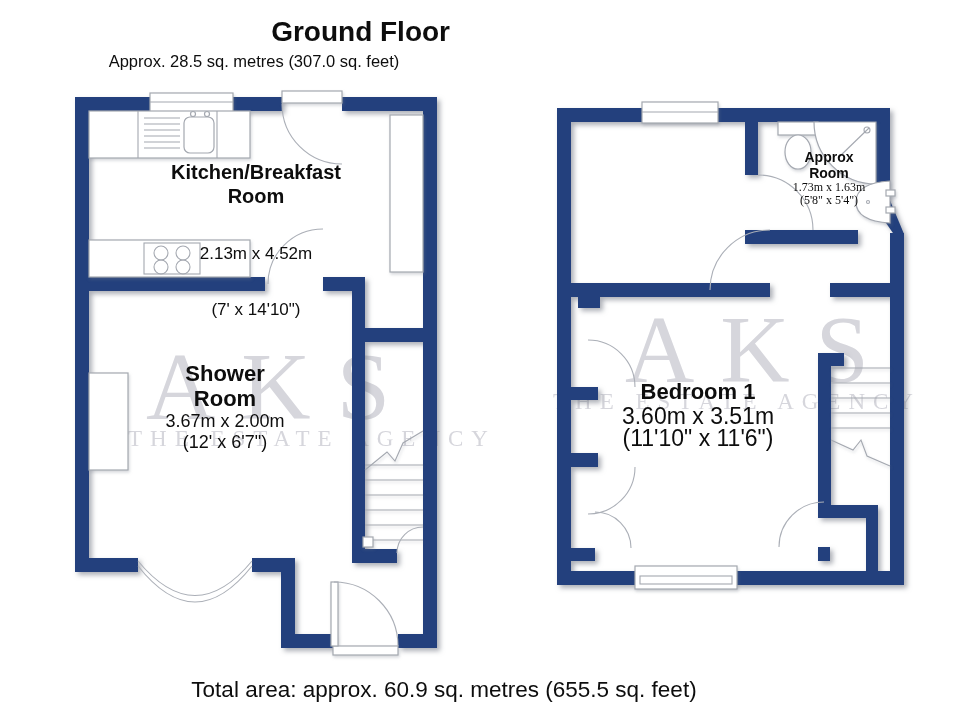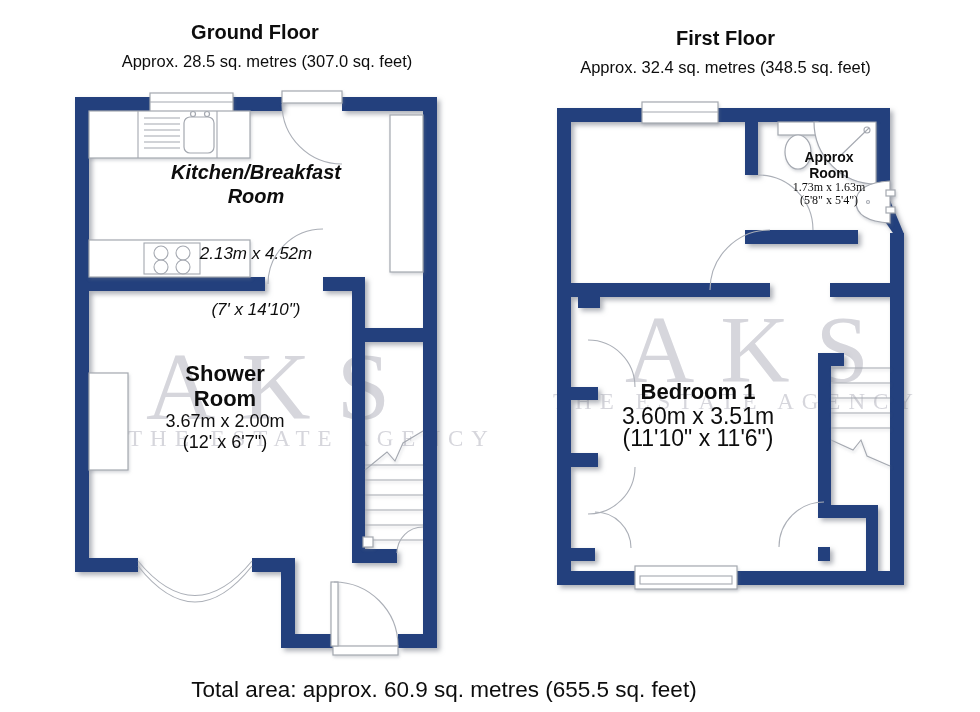--- a/index.html
+++ b/index.html
@@ -5,21 +5,21 @@
   html,body{margin:0;padding:0;background:#ffffff;}
   body{width:980px;height:712px;position:relative;overflow:hidden;
        font-family:"Liberation Sans",sans-serif;color:#0d0d0d;}
   .page{position:absolute;inset:0;}
   .wm{position:absolute;color:#d6d6dc;font-family:"Liberation Serif",serif;
       text-align:right;z-index:0;user-select:none;}
   .wm .aks{font-size:96px;line-height:74px;letter-spacing:26px;text-indent:26px;font-weight:normal;}
   .wm .agy{font-size:23px;line-height:30px;letter-spacing:8px;text-indent:8px;white-space:nowrap;}
   svg.plan{position:absolute;z-index:1;overflow:visible;}
   .label{position:absolute;text-align:center;z-index:2;}
-  .t-title{font-size:20px;font-weight:bold;line-height:32px;}
+  .t-title{font-size:28px;font-weight:bold;line-height:32px;text-align:right;}
   .t-sub{font-size:16.5px;line-height:20px;}
   .nm{font-weight:bold;}
   .lbl-kitchen .nm{font-size:20px;line-height:24px;}
   .lbl-kitchen .dm{font-size:17px;line-height:20px;margin-top:36px;}
   .lbl-living .nm{font-size:22px;line-height:25px;}
   .lbl-living .dm{font-size:18px;line-height:21px;}
   .lbl-bed2 .nm{font-size:20px;line-height:23px;}
   .lbl-bed2 .dm{font-size:17px;line-height:20px;}
   .lbl-shower .nm{font-size:14px;line-height:16px;}
   .lbl-shower .dm{font-size:12px;line-height:13px;font-family:Liberation Serif, serif;}
@@ -171,26 +171,24 @@
       <path class="arc" d="M 165 195 A 60 60 0 0 1 225 135"></path>
       <path class="arc" d="M 213 80 A 55 55 0 0 1 268 135"></path>
       <path class="arc" d="M 43 245 A 47 47 0 0 1 90 292"></path>
       <path class="arc" d="M 43 419 A 47 47 0 0 0 90 372"></path>
       <path class="arc" d="M 50 417 A 36 36 0 0 1 86 453"></path>
       <path class="arc" d="M 279 407 A 45 45 0 0 0 234 452"></path>
     </g>
   </svg>
 
   <div class="label t-title" style="left:60px;top:16px;width:390px;">Ground Floor</div>
-  <div class="label t-sub" style="left:72px;top:51px;width:390px;">Approx. 28.5 sq. metres (307.0 sq. feet)</div>
-
-  <div class="label t-title" style="left:548px;top:22px;width:355px;">First Floor</div>
-  <div class="label t-sub" style="left:548px;top:57px;width:355px;">Approx. 32.4 sq. metres (348.5 sq. feet)</div>
-
-  <div class="label lbl-kitchen" style="left:120px;top:160px;width:272px;font-style:italic;">
+  <div class="label t-sub" style="left:59px;top:51px;width:390px;">Approx. 28.5 sq. metres (307.0 sq. feet)</div>
+
+
+  <div class="label lbl-kitchen" style="left:120px;top:160px;width:272px;">
     <div class="nm">Kitchen/Breakfast</div>
     <div class="nm">Room</div>
     <div class="dm">2.13m x 4.52m</div>
     <div class="dm">(7' x 14'10")</div>
   </div>
 
   <div class="label lbl-living" style="left:95px;top:361px;width:260px;">
     <div class="nm">Shower</div>
     <div class="nm">Room</div>
     <div class="dm">3.67m x 2.00m</div>

